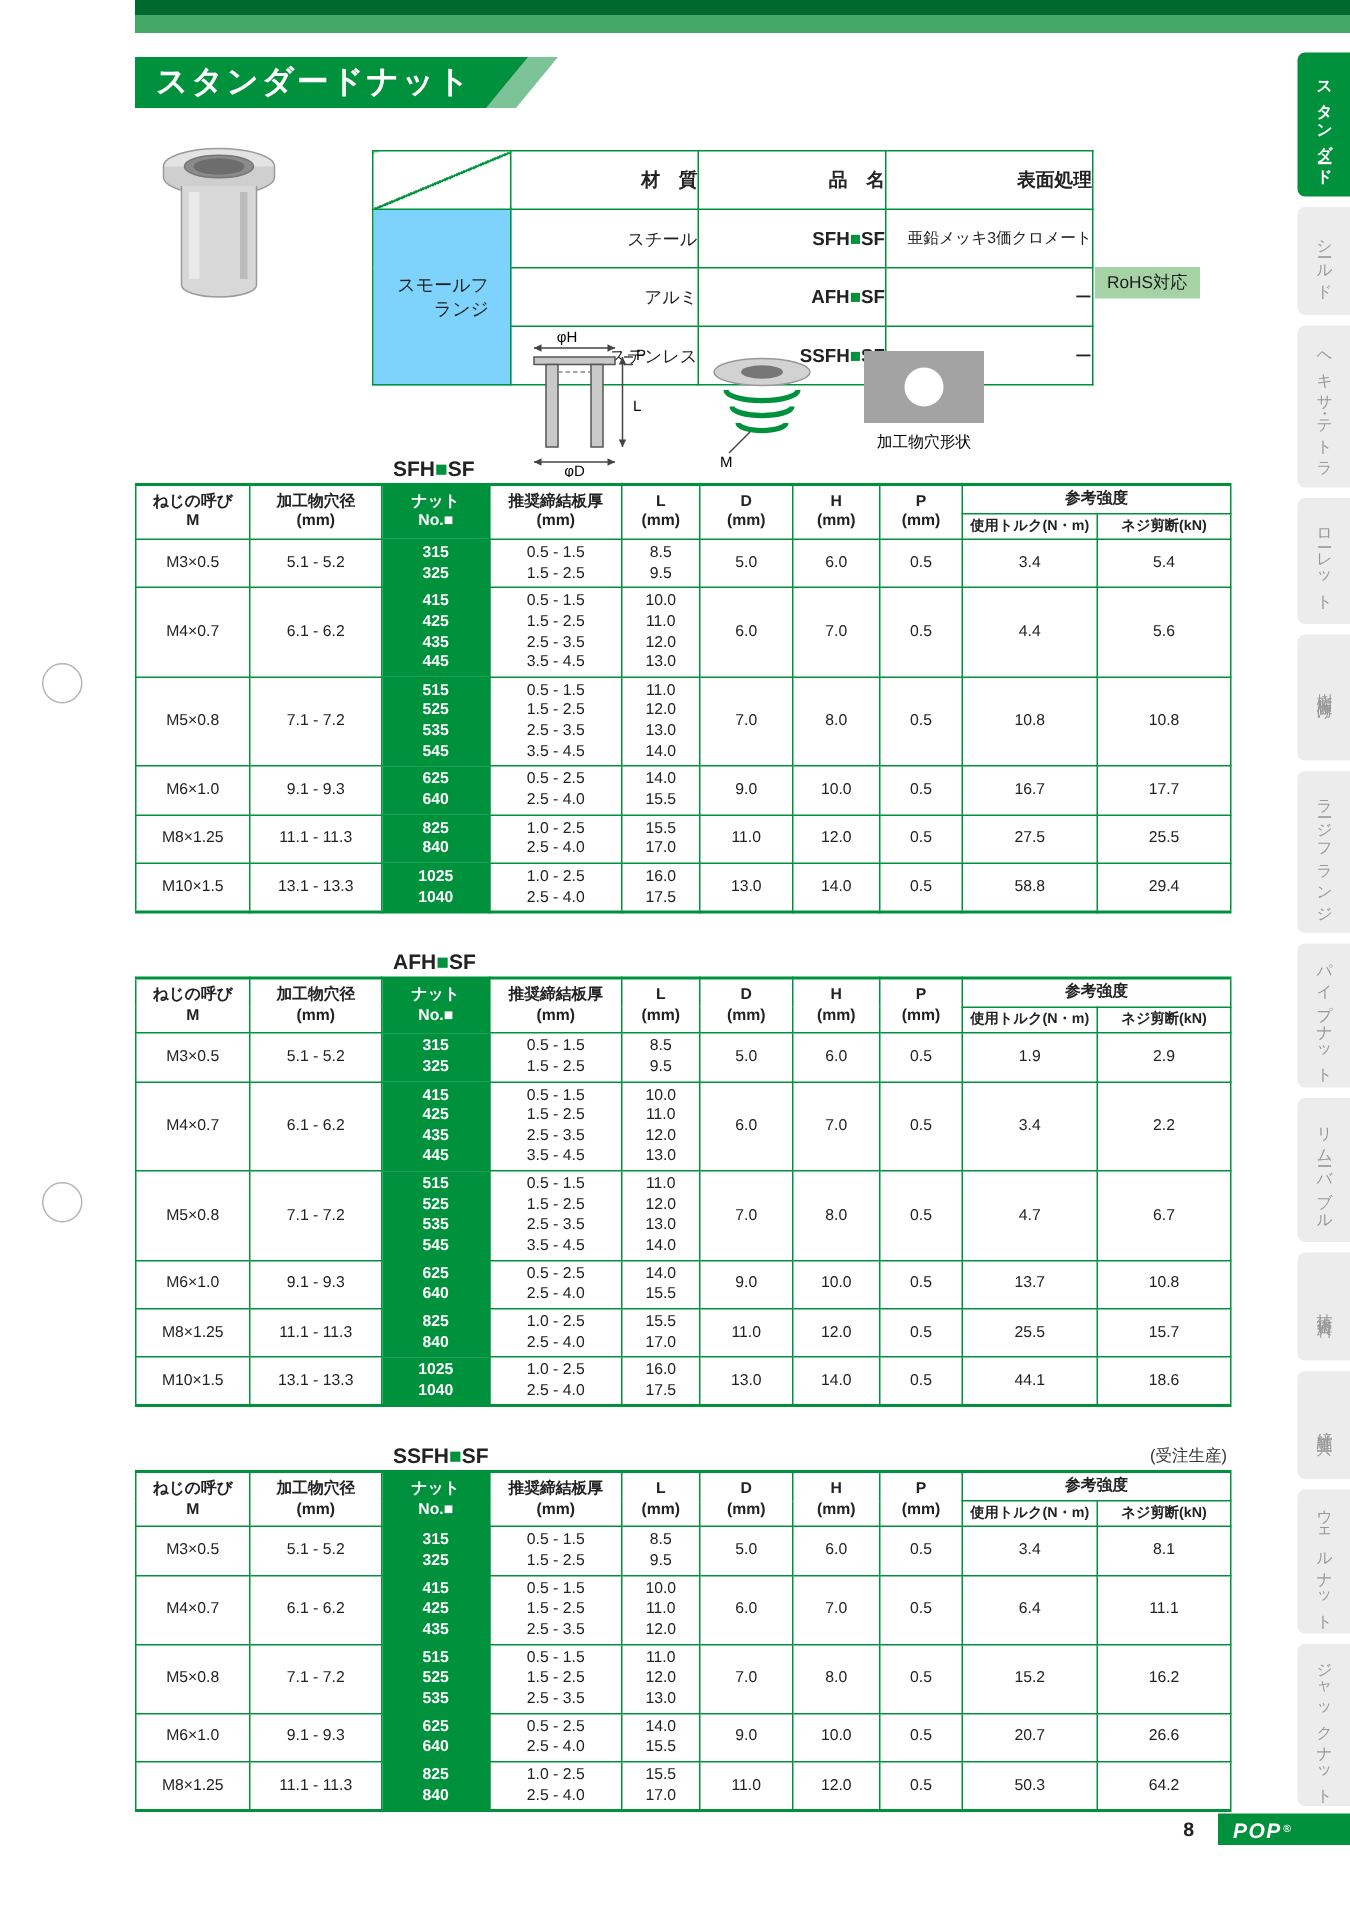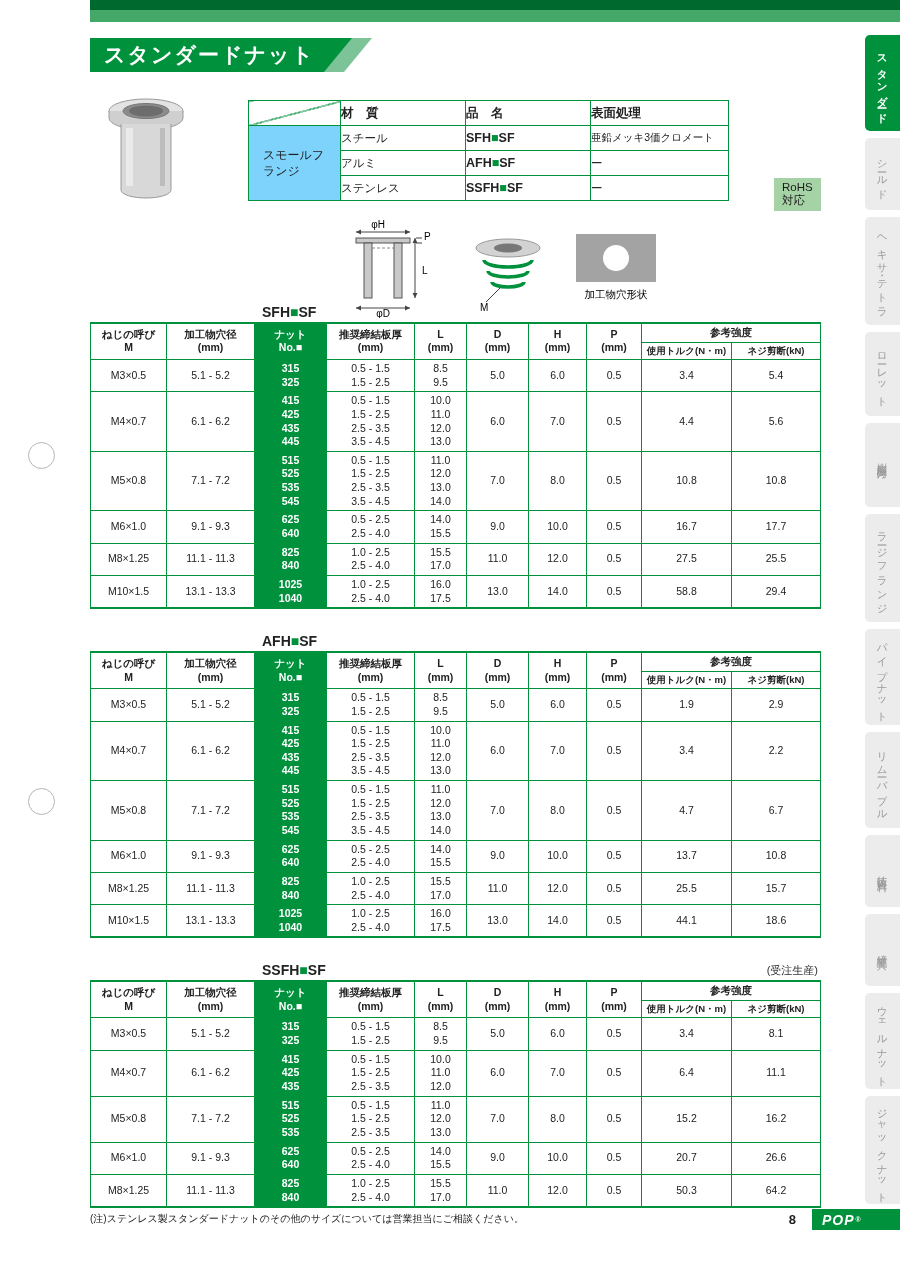--- a/index.html
+++ b/index.html
@@ -30,32 +30,32 @@
   .binder-hole{ position:absolute; left:28px; width:27px; height:27px; border-radius:50%;
     border:1.5px solid #b5b5b5; background:#fff; }
   .hole1{ top:442px; } .hole2{ top:788px; }
 
   
   .content{ position:absolute; left:90px; top:92px; width:730px; }
   .photo{ position:absolute; left:4px; top:0; }
 
   
   table.mat{ position:absolute; left:158px; top:8px; border-collapse:collapse; table-layout:fixed; }
-  .mat th,.mat td{ border:1.5px solid #00913c; text-align:left; vertical-align:middle;
-    height:25px; font-size:11.5px;margin-left:20px; }
+  .mat th,.mat td{ border:1.5px solid #00913c; text-align:right; vertical-align:middle;
+    height:39px; font-size:11.5px;margin-left:20px; }
   .mat th{ font-weight:bold; font-size:12.5px; }
   .mat .corner{ background:
     linear-gradient(to bottom right, transparent 48.8%, #00913c 48.8%, #00913c 51.2%, transparent 51.2%); }
   .mat .rowlabel{ background:#7dd3fc; font-size:12px; line-height:1.35; padding:0 14px; }
   .mat .pname{ font-weight:bold; font-size:12.5px; }
   .mat .surf{ font-size:10.5px; }
   .gsq{ color:#00913c; }
   .nutcell .gsq{ color:#ffffff; }
 
-  .rohs{ position:absolute; left:684px; top:86px; background:#a6d3a6; color:#1c1c1c;
+  .rohs{ position:absolute; left:640px; top:86px; background:#a6d3a6; color:#1c1c1c;
     font-size:11.5px; padding:3px 8px; }
 
   .diagram{ position:absolute; left:258px; top:126px; width:340px; height:100px; }
 
   
   .spec-area{ position:absolute; left:0; top:210px; width:730px; }
   .spec-block{ margin-bottom:0; }
   .spec-block + .spec-block{ margin-top:22px; }
   .spec-head{ position:relative; height:18px; margin-bottom:2px; }
   .spec-title{ position:absolute; left:172px; bottom:0; font-weight:bold; font-size:14px; }
@@ -545,21 +545,20 @@
                 <td>12.0</td>
                 <td>0.5</td>
                 <td>50.3</td>
                 <td>64.2</td>
               </tr>
             </tbody>
           </table>
         </div>
     </section>
 
-    <div class="footnote">(注)ステンレス製スタンダードナットのその他のサイズについては営業担当にご相談ください。</div>
   </div>
 </div>
 
 <div class="pageno">8</div>
 <div class="brand-box">
   <span>POP</span>
     <sup>®</sup>
 </div>
 
 </body></html>

